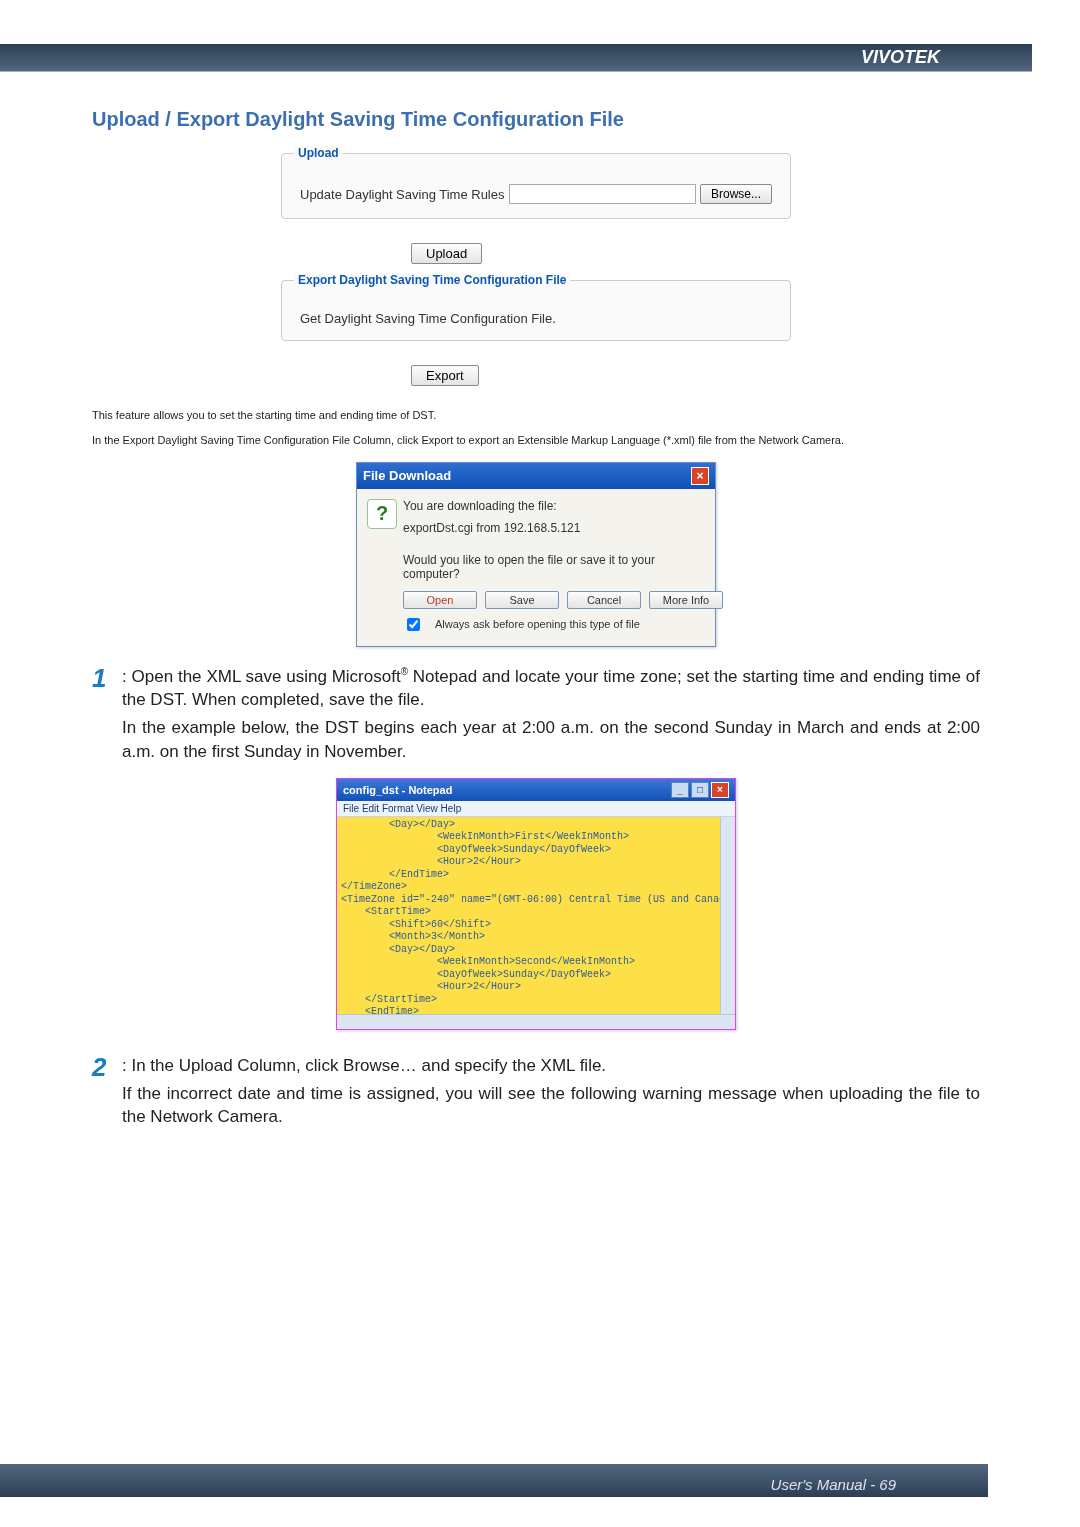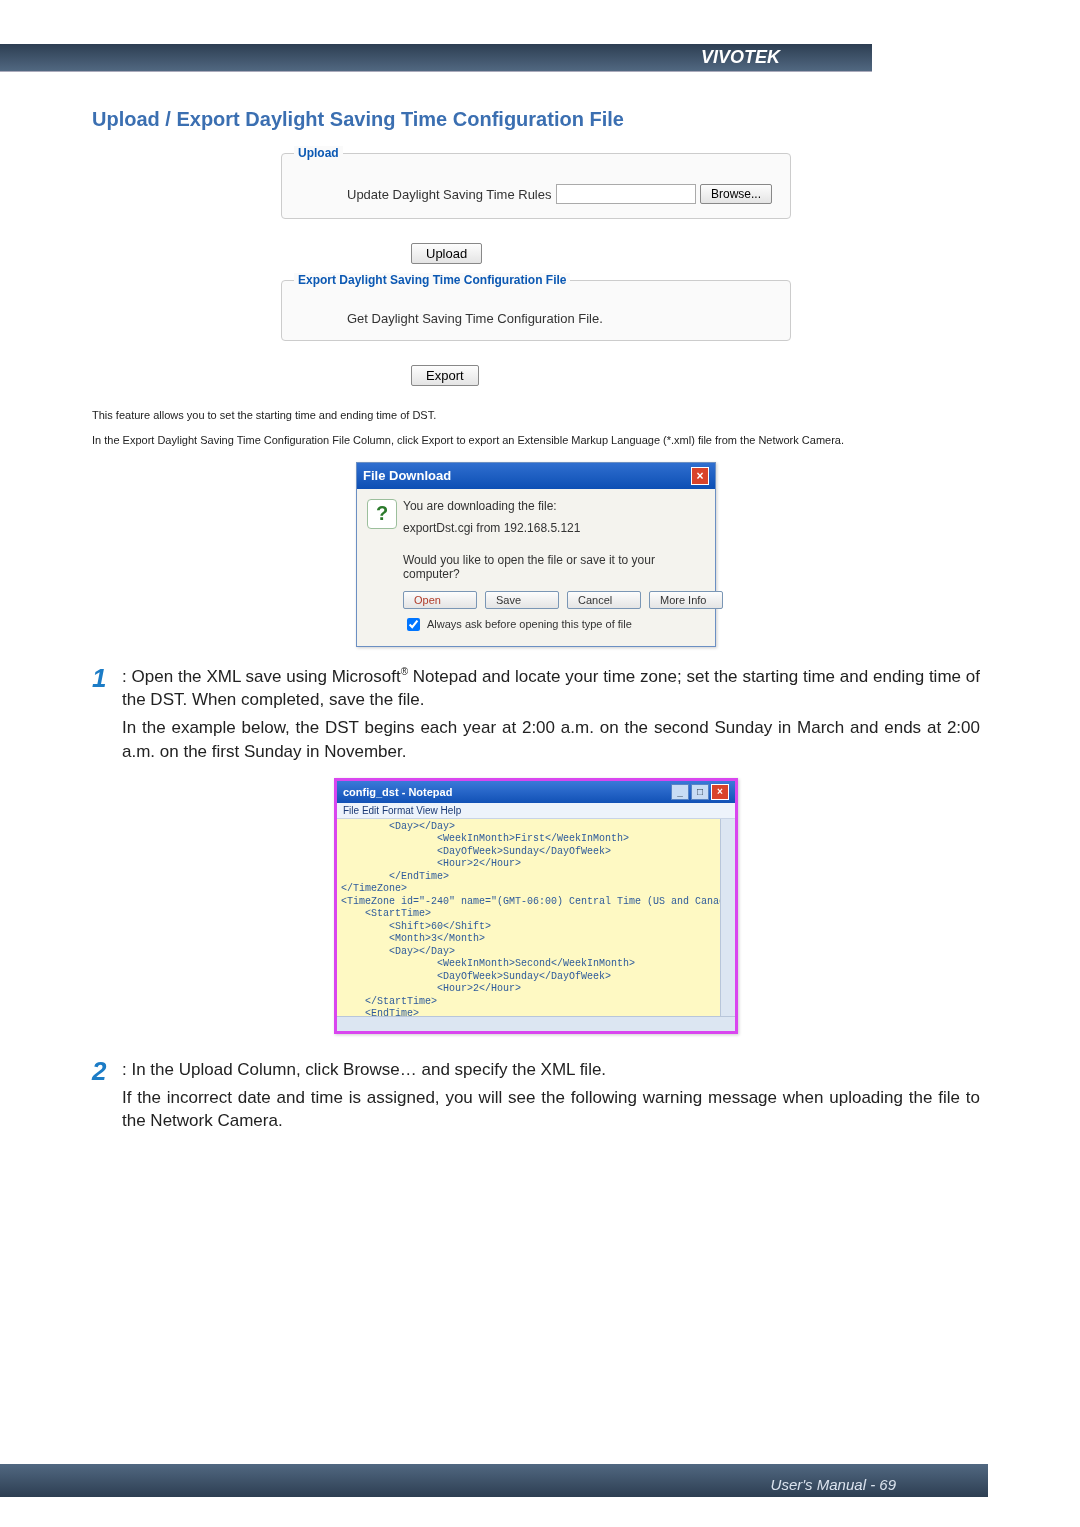--- a/index.html
+++ b/index.html
@@ -15,21 +15,21 @@
   .header-bar {
     position: absolute;
     top: 44px;
     right: 90px;
     color: #fff;
     font-style: italic;
     font-weight: bold;
     font-size: 18px;
     background: linear-gradient(to bottom, #2d3e52 0%, #516881 100%);
     padding: 3px 0;
-    width: 872px;
+    width: 1032px;
     left: 0;
     text-align: right;
     padding-right: 92px;
     box-sizing: border-box;
     border-bottom: 1px solid #aab;
   }
   .content {
     position: absolute;
     top: 108px;
     left: 92px;
@@ -60,21 +60,20 @@
     color: #0b58b3;
     font-weight: bold;
     font-size: 12px;
   }
   .ui-row {
     display: flex;
     align-items: center;
     margin-top: 18px;
     font-size: 13px;
     color: #333;
-    margin-left: 47px;
   }
   .ui-file-input {
     flex: 1;
     border: 1px solid #aaa;
     height: 18px;
     margin: 0 4px;
     background: #fff;
   }
   .ui-btn {
     border: 1px solid #888;
@@ -159,26 +158,27 @@
     margin: 10px 0 6px 0;
   }
   .dlg-btn {
     border: 1px solid #7a96b5;
     background: linear-gradient(#fdfdfd,#e4e4e4);
     font-size: 11px;
     padding: 2px 10px;
     border-radius: 2px;
     cursor: pointer;
     min-width: 52px;
+    text-align: center;
   }
   .checkbox-row {
     font-size: 11px;
     display: flex;
     align-items: center;
-    gap: 4px;
+    gap: 12px;
   }
   .step-row {
     display: flex;
     align-items: flex-start;
     gap: 8px;
     margin-bottom: 6px;
   }
   .step-num {
     color: #1c7cc6;
     font-weight: bold;
@@ -194,22 +194,22 @@
     text-align: justify;
     flex: 1;
   }
   .step-text .sub {
     margin-top: 4px;
   }
   sup { font-size: 10px; }
   .notepad {
     width: 398px;
     margin: 14px auto 24px auto;
-    border: 3px solid #d946ef;
-    background: #fef9c3;
+    border: 1px solid #d946ef;
+    background: #fde047;
     box-shadow: 1px 1px 3px rgba(0,0,0,0.2);
   }
   .np-title {
     background: linear-gradient(#3b79d8,#1151b6);
     color: #fff;
     font-size: 11px;
     font-weight: bold;
     padding: 3px 6px;
     display: flex;
     justify-content: space-between;

